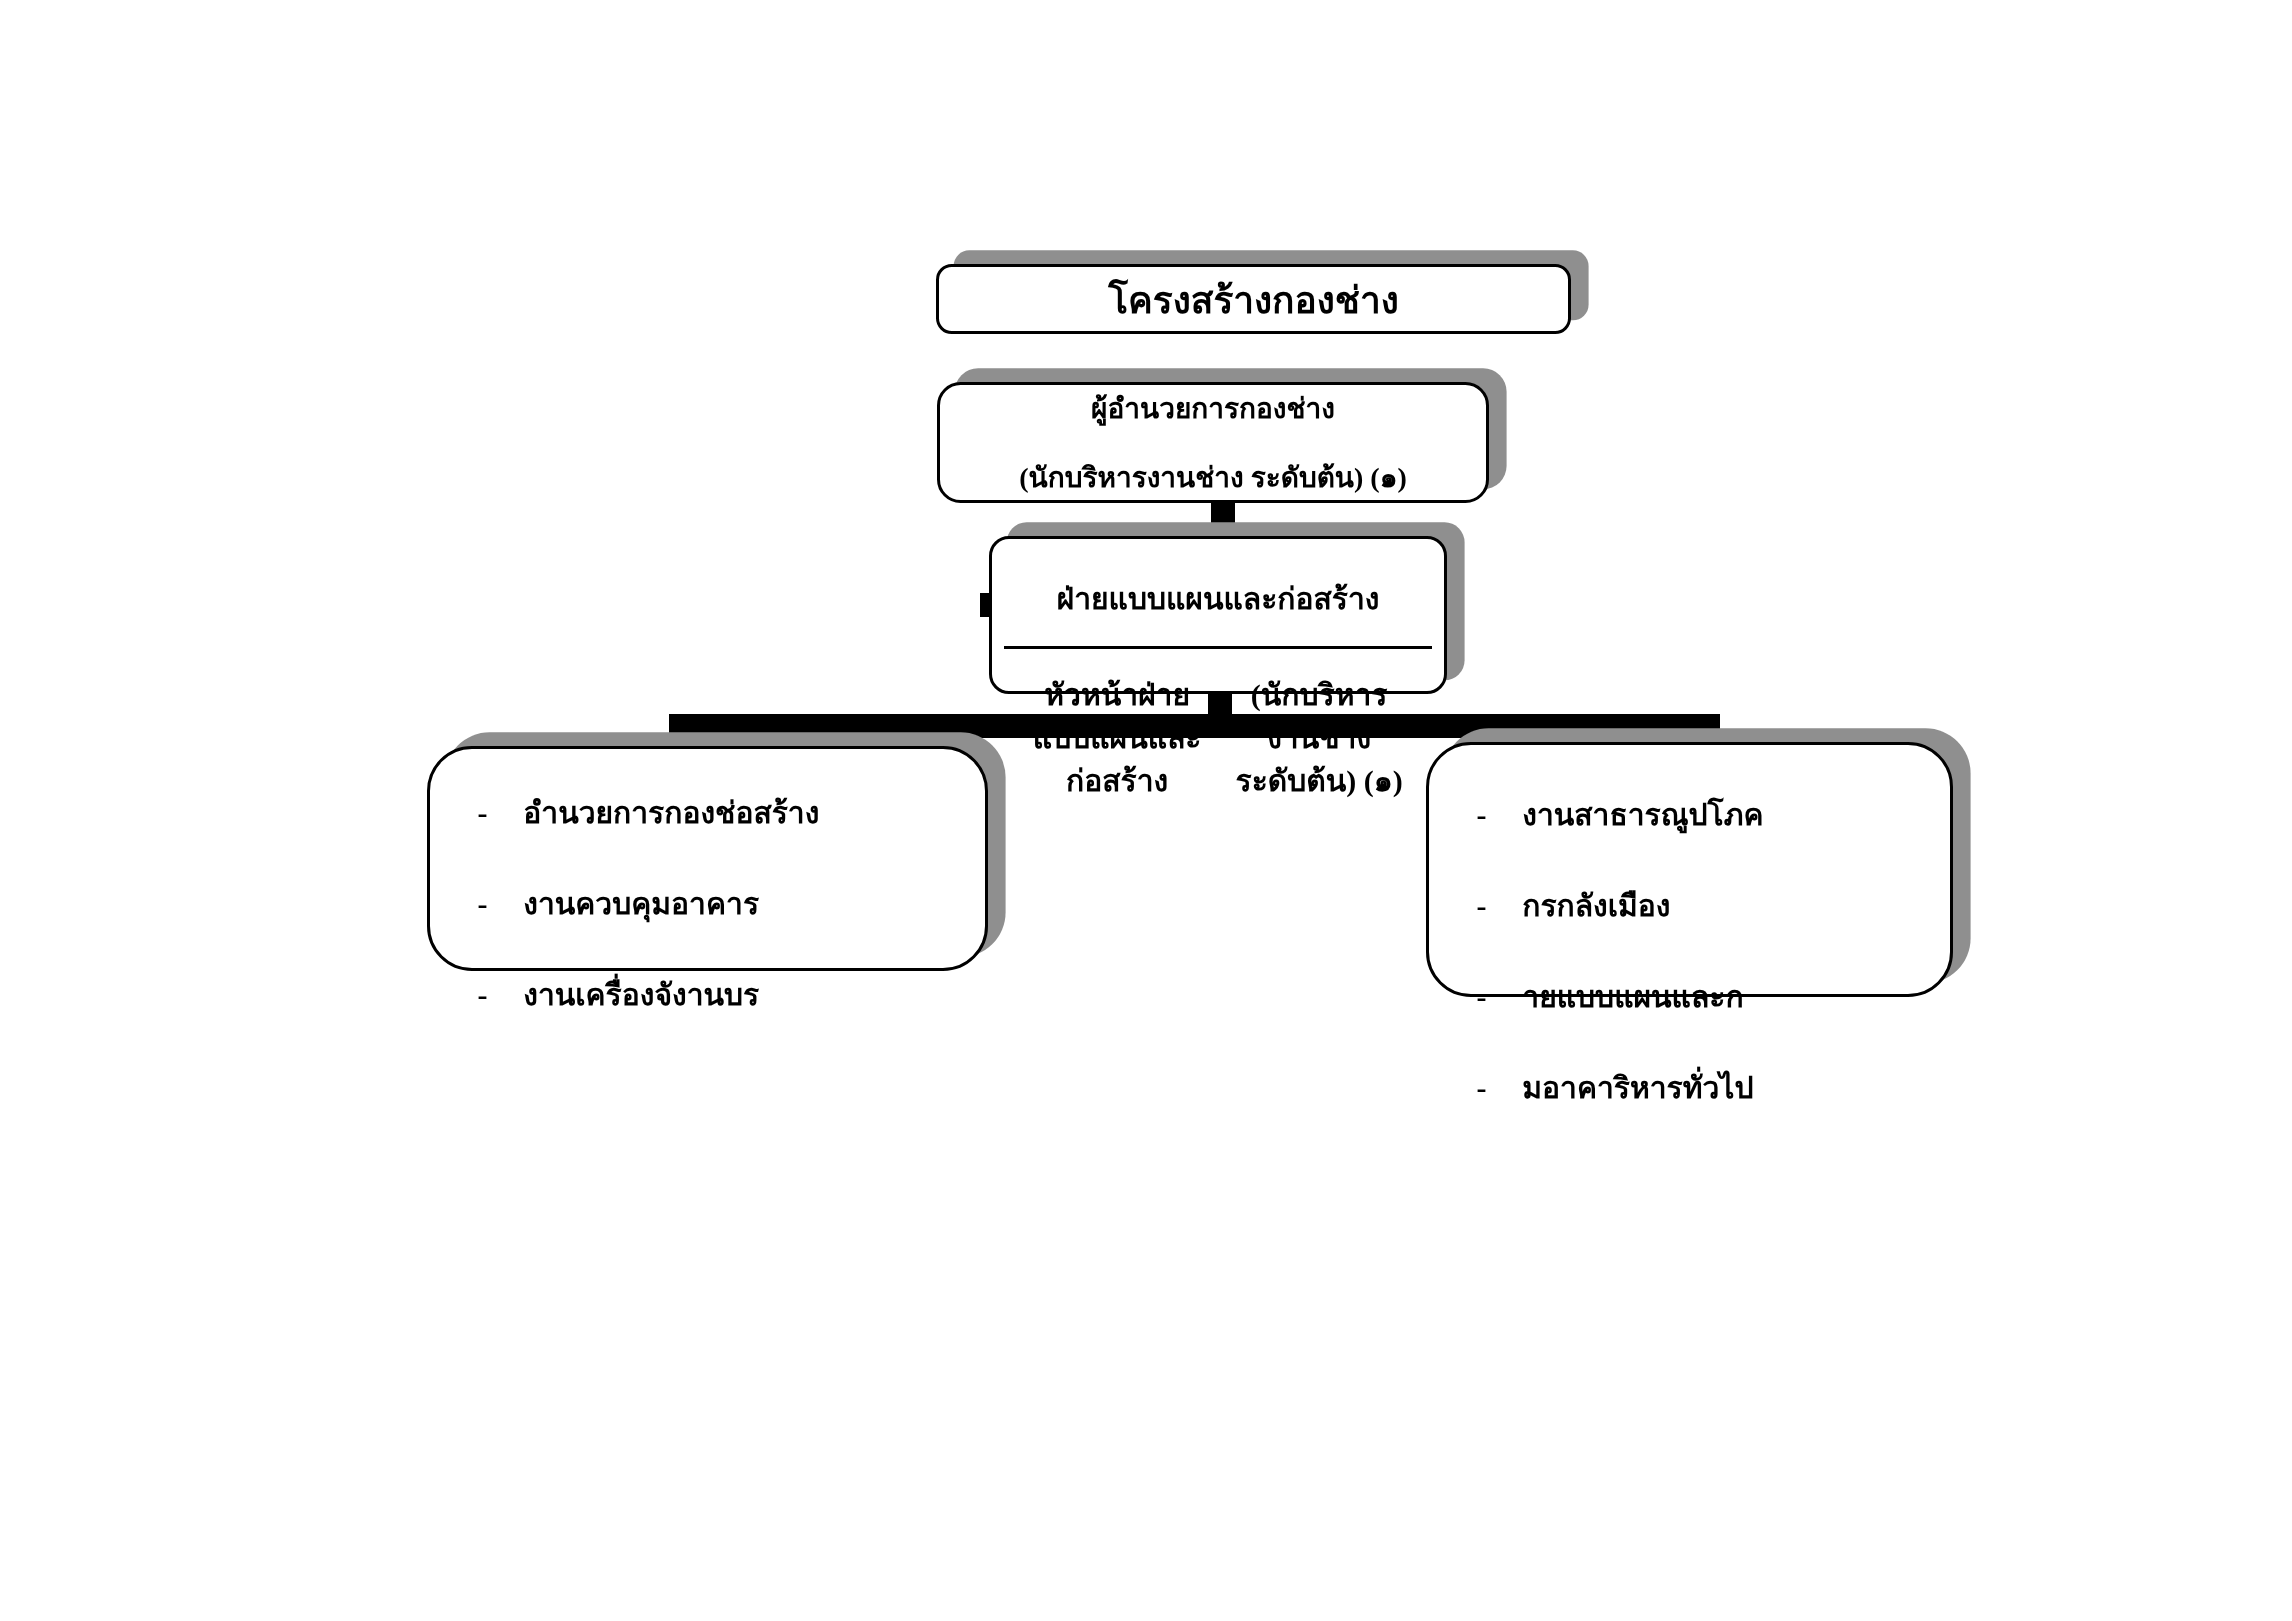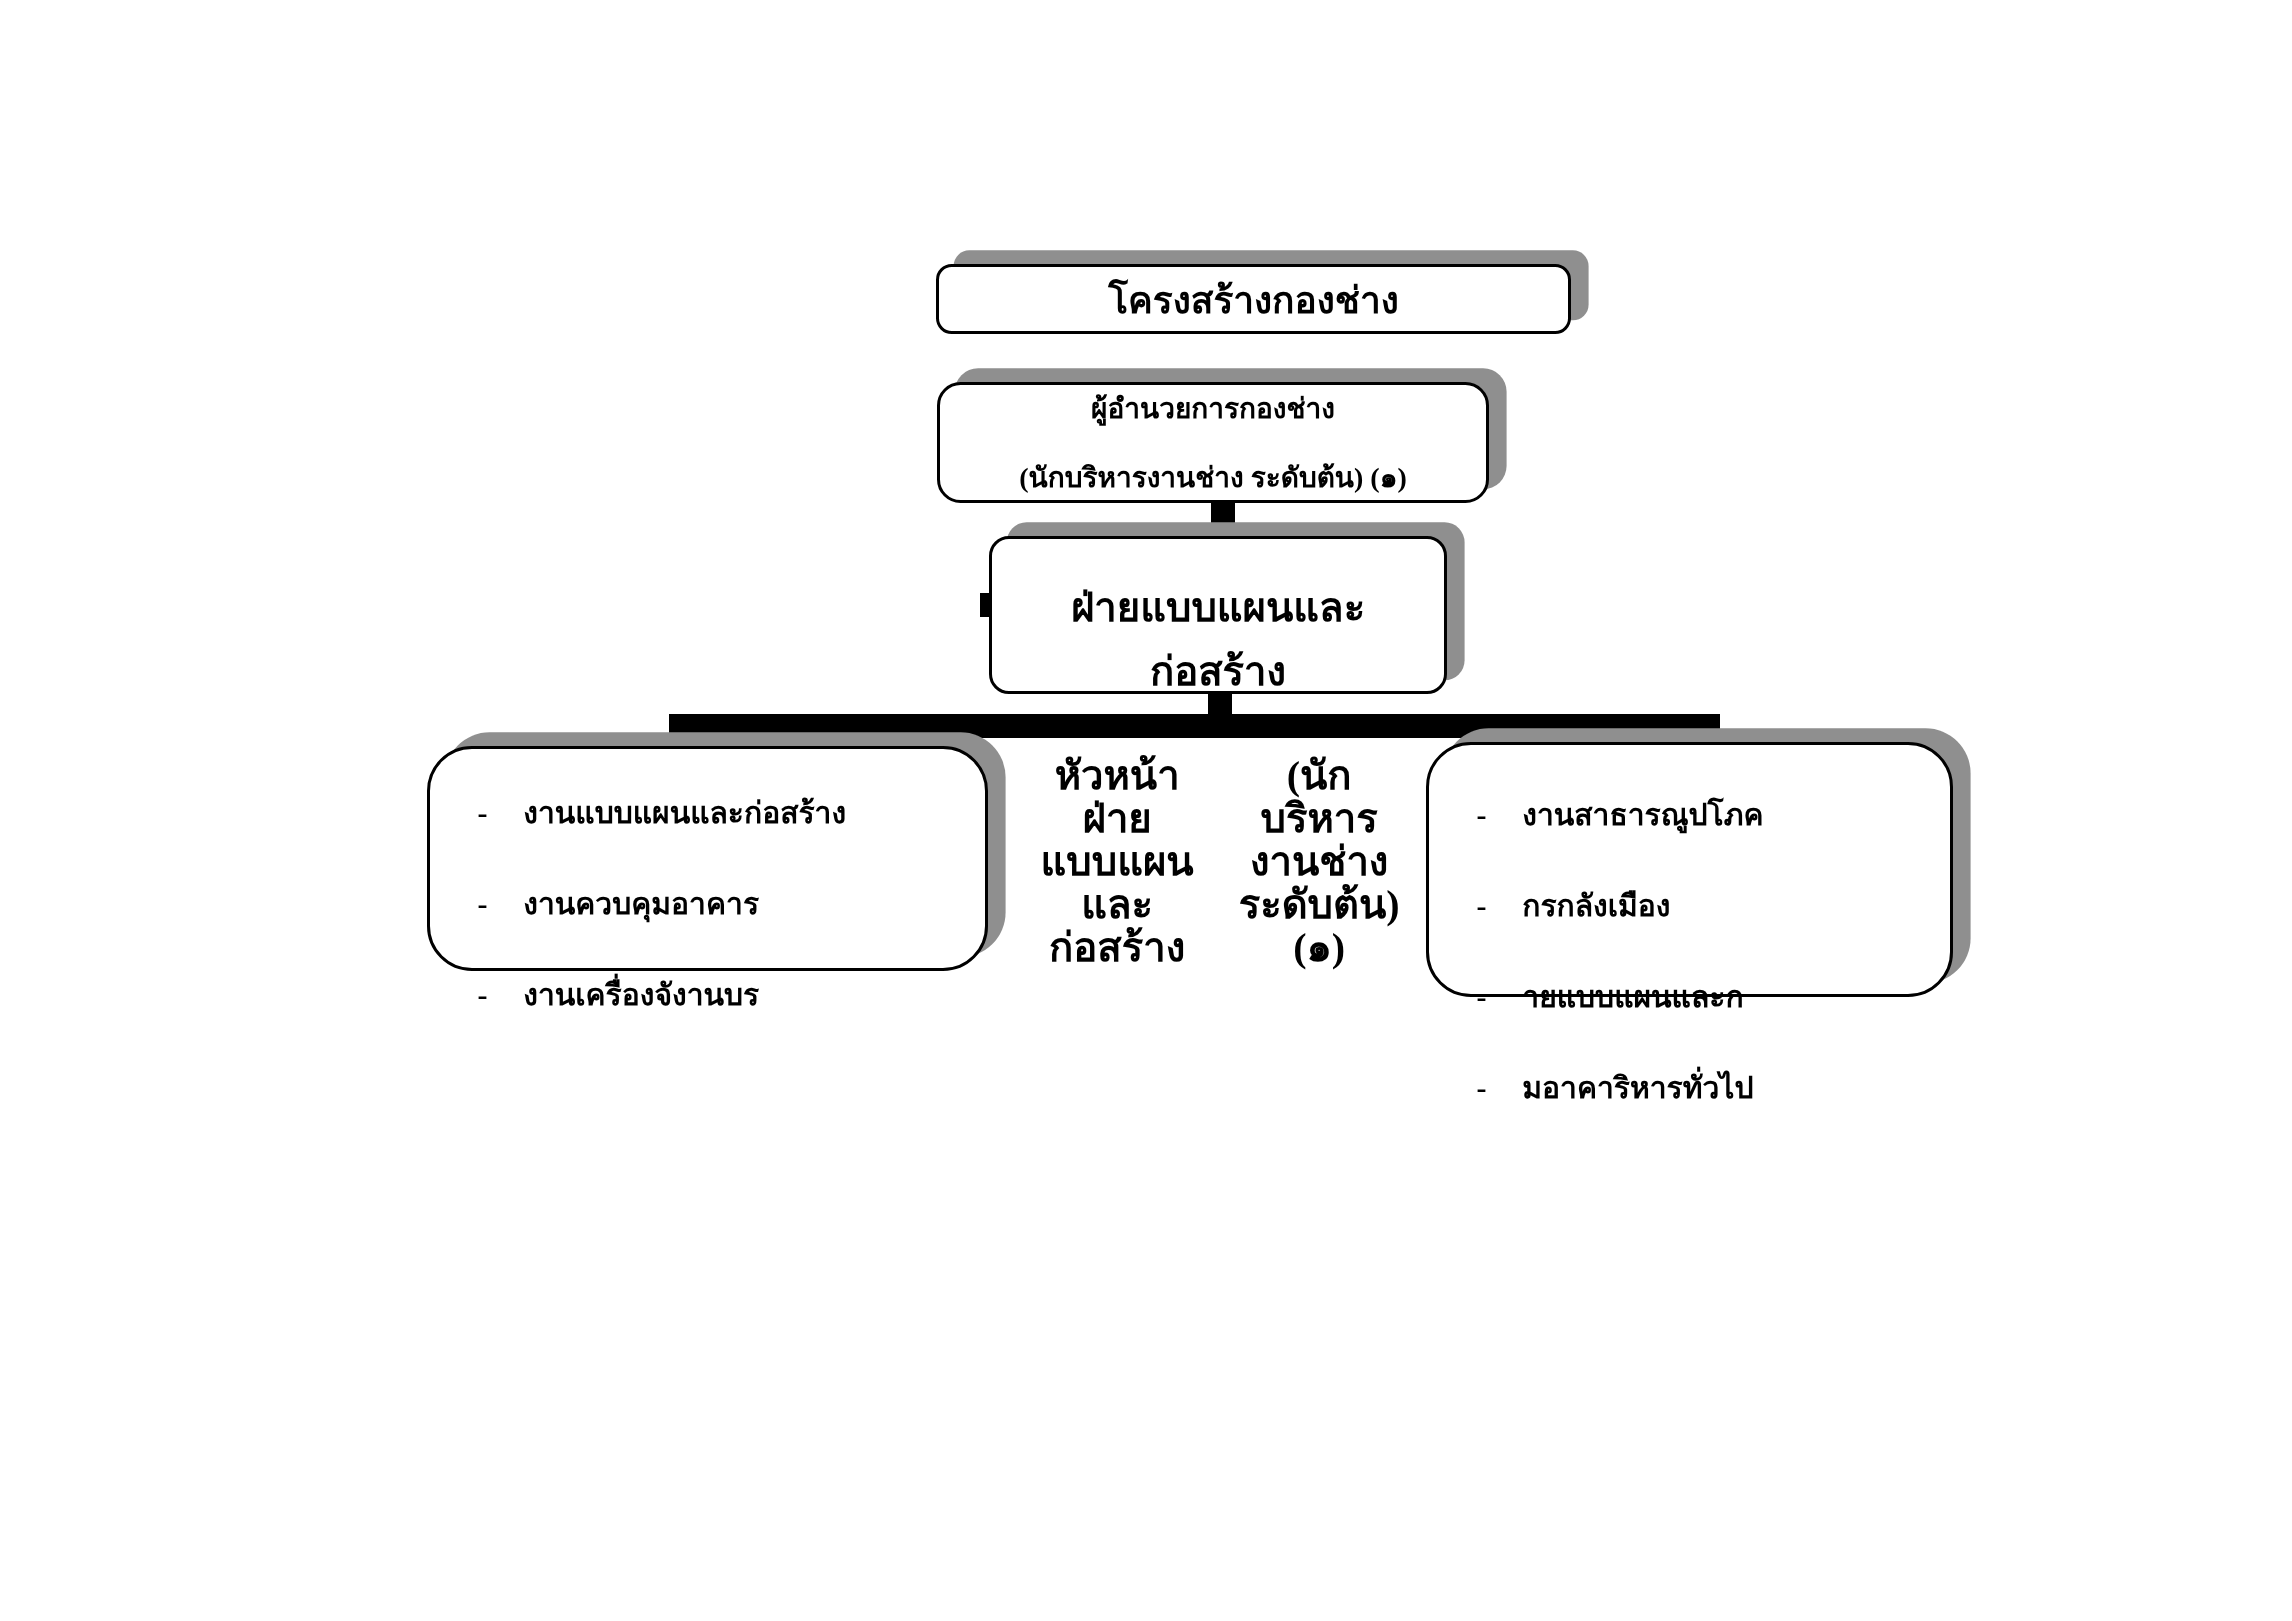--- a/index.html
+++ b/index.html
@@ -55,21 +55,21 @@
   #director-box {
     left: 913px; top: 358px; width: 552px; height: 121px;
     border-radius: 23.5px;
     font-size: 28px;
     line-height: 45px;
   }
 
   #division-box {
     left: 965px; top: 512px; width: 458px; height: 158px;
     border-radius: 20px;
-    font-size: 40px;
+    font-size: 30px;
     align-items: stretch;
     justify-content: flex-start;
   }
   #division-box .section-header {
     flex: 0 0 56px;
     display: flex; align-items: center; justify-content: center;
     border-bottom: 3.9px solid var(--line);
   }
   #division-box .section-body {
     flex: 1 1 auto;
@@ -127,21 +127,21 @@
     </div>
     <div class="section-body">
       <div>หัวหน้าฝ่ายแบบแผนและก่อสร้าง</div>
       <div>(นักบริหารงานช่าง ระดับต้น) (๑)</div>
     </div>
   </div>
 
   <div class="node unit-box" id="left-unit-box">
     <div class="item">
       <span class="bullet">-</span>
-      <span>งานแบบแผนและก่อสร้าง</span>
+      <span>อำนวยการกองช่อสร้าง</span>
     </div>
     <div class="item">
       <span class="bullet">-</span>
       <span>งานควบคุมอาคาร</span>
     </div>
     <div class="item">
       <span class="bullet">-</span>
       <span>งานเครื่องจังานบร</span>
     </div>
   </div>

